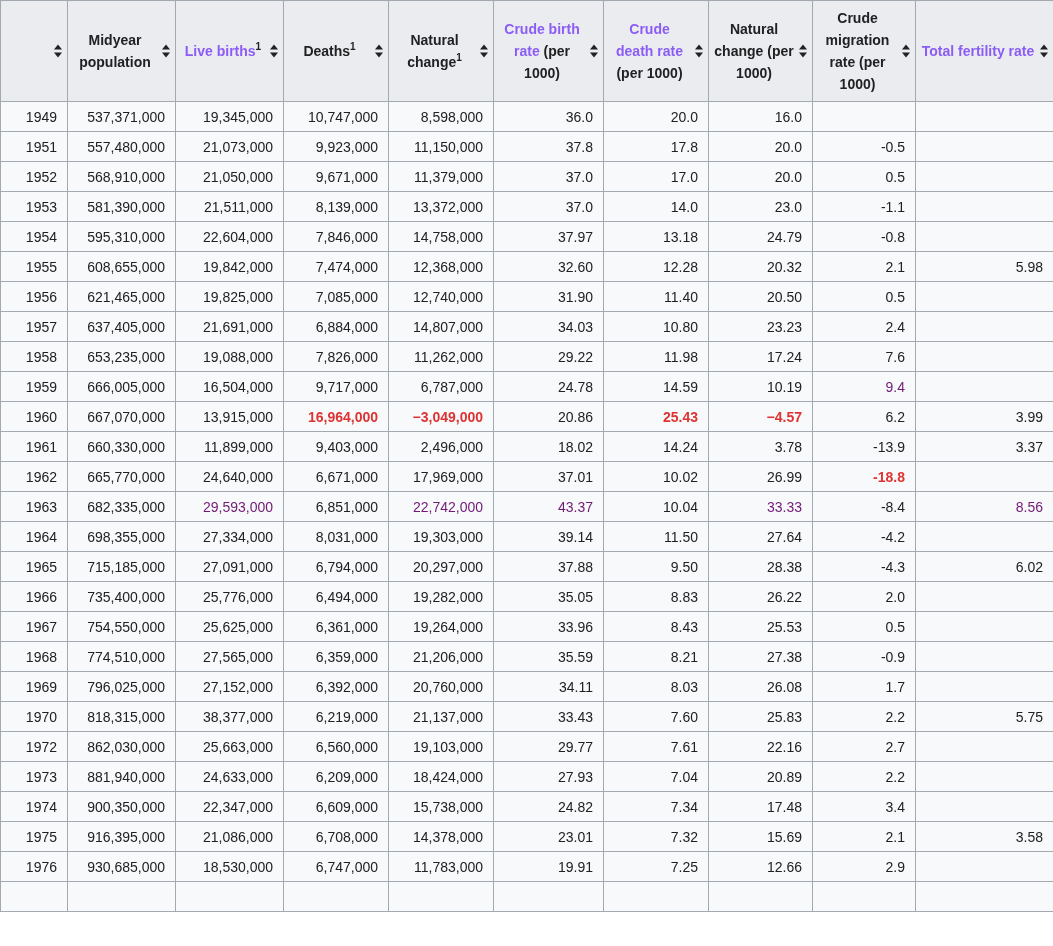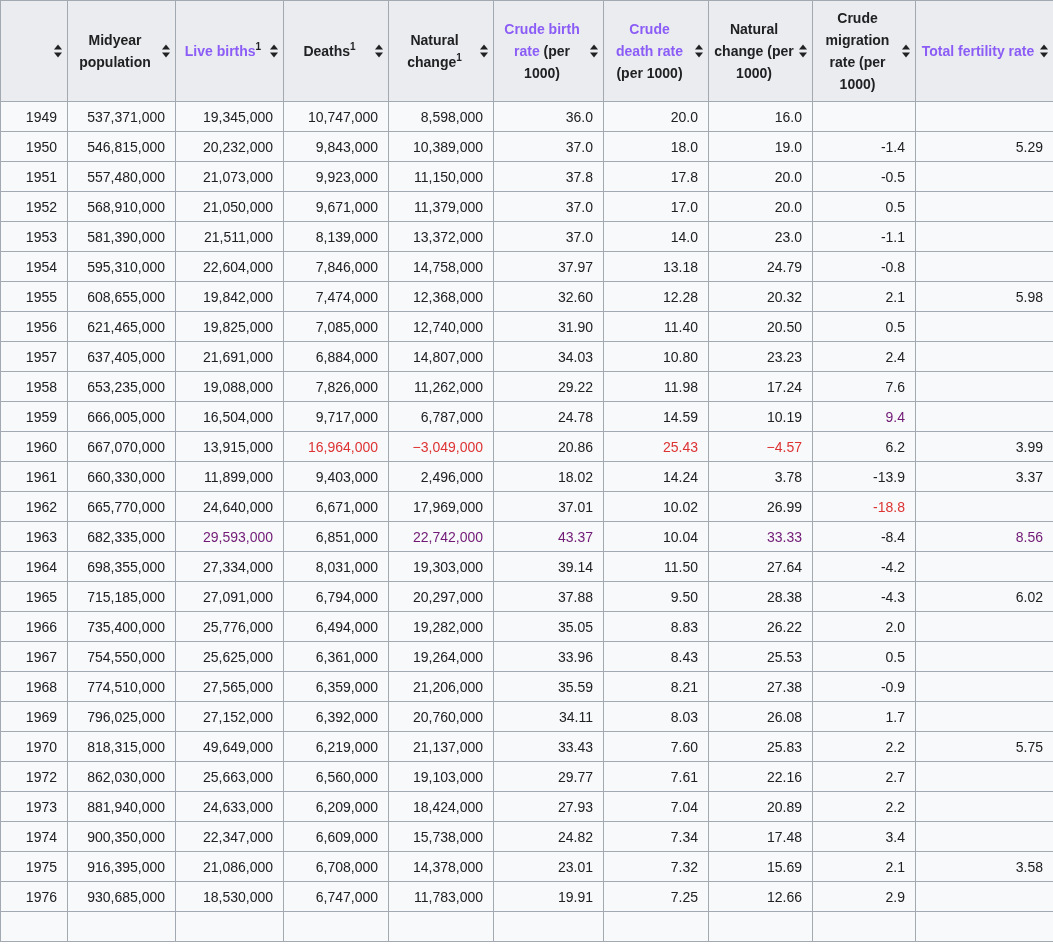--- a/index.html
+++ b/index.html
@@ -48,21 +48,21 @@
     padding: 0 10px;
     height: 30px;
     vertical-align: middle;
   }
 
   tr.partial-row td { height: 30px; border-top: 1px solid #a2a9b1; }
 
   .head-link { color: #8b5cf6; cursor: pointer; }
   th sup { font-size: 10px; line-height: 0; vertical-align: super; }
 
-  td.record-red  { color: #dd3333; }
+  td.record-red  { color: #dd3333; font-weight: bold; }
   td.record-blue { color: #701a75; }
 
   .sort-icon {
     position: absolute;
     right: 5px;
     top: 50%;
     transform: translateY(-50%);
     display: inline-flex;
     flex-direction: column;
     align-items: center;
@@ -148,32 +148,20 @@
           <td>19,345,000</td>
           <td>10,747,000</td>
           <td>8,598,000</td>
           <td>36.0</td>
           <td>20.0</td>
           <td>16.0</td>
           <td></td>
           <td></td>
         </tr>
         <tr>
-          <td>1950</td>
-          <td>546,815,000</td>
-          <td>20,232,000</td>
-          <td>9,843,000</td>
-          <td>10,389,000</td>
-          <td>37.0</td>
-          <td>18.0</td>
-          <td>19.0</td>
-          <td>-1.4</td>
-          <td>5.29</td>
-        </tr>
-        <tr>
           <td>1951</td>
           <td>557,480,000</td>
           <td>21,073,000</td>
           <td>9,923,000</td>
           <td>11,150,000</td>
           <td>37.8</td>
           <td>17.8</td>
           <td>20.0</td>
           <td>-0.5</td>
           <td></td>
@@ -390,21 +378,21 @@
           <td>20,760,000</td>
           <td>34.11</td>
           <td>8.03</td>
           <td>26.08</td>
           <td>1.7</td>
           <td></td>
         </tr>
         <tr>
           <td>1970</td>
           <td>818,315,000</td>
-          <td>49,649,000</td>
+          <td>38,377,000</td>
           <td>6,219,000</td>
           <td>21,137,000</td>
           <td>33.43</td>
           <td>7.60</td>
           <td>25.83</td>
           <td>2.2</td>
           <td>5.75</td>
         </tr>
         <tr>
           <td>1972</td>

